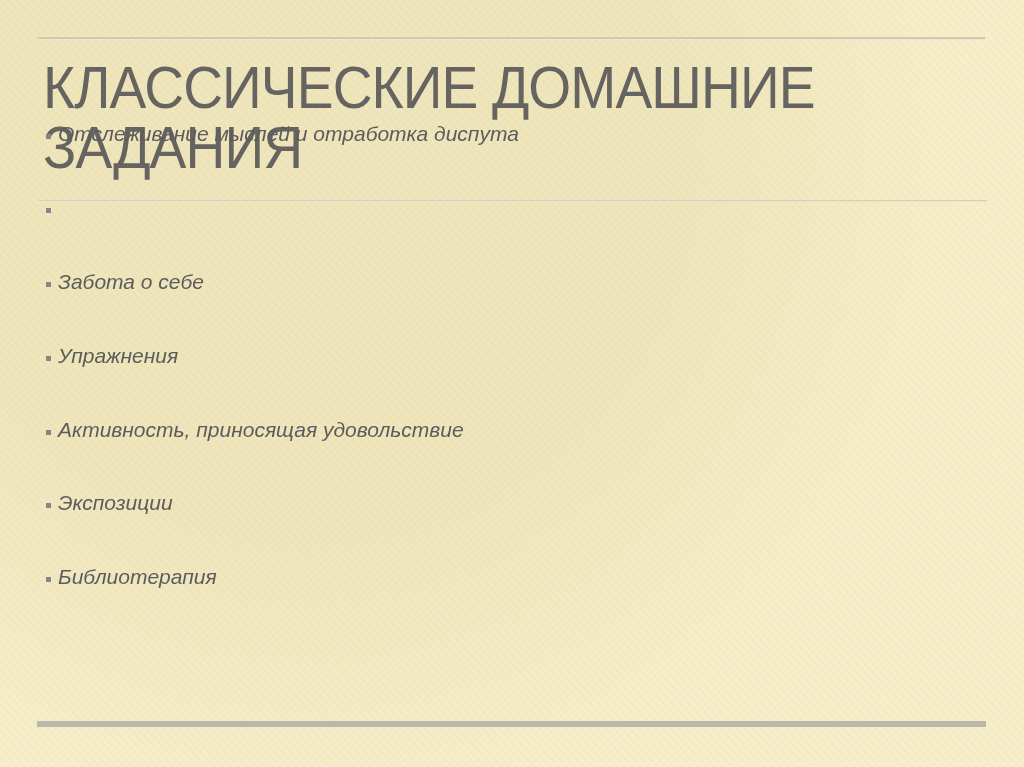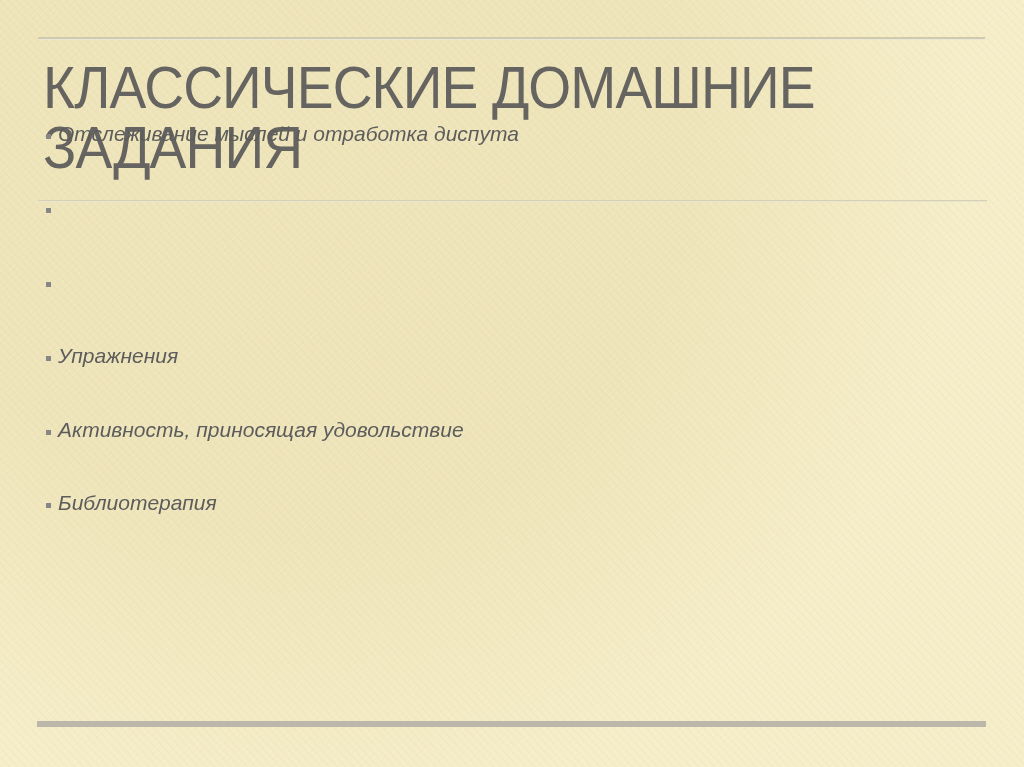--- a/index.html
+++ b/index.html
@@ -112,32 +112,37 @@
       </li>
 
 
 
       <li class="bullet-item">
         <span class="bullet-square"></span>
       </li>
 
       <li class="bullet-item">
         <span class="bullet-square"></span>
+        <span class="bullet-text">Забота о себе</span>
       </li>
 
       <li class="bullet-item">
         <span class="bullet-square"></span>
         <span class="bullet-text">Упражнения</span>
       </li>
 
       <li class="bullet-item">
         <span class="bullet-square"></span>
         <span class="bullet-text">Активность, приносящая удовольствие</span>
       </li>
 
+      <li class="bullet-item">
+        <span class="bullet-square"></span>
+        <span class="bullet-text">Экспозиции</span>
+      </li>
 
       <li class="bullet-item">
         <span class="bullet-square"></span>
         <span class="bullet-text">Библиотерапия</span>
       </li>
     </ul>
 
   <div class="rule rule-bottom"></div>
 
 </div>

